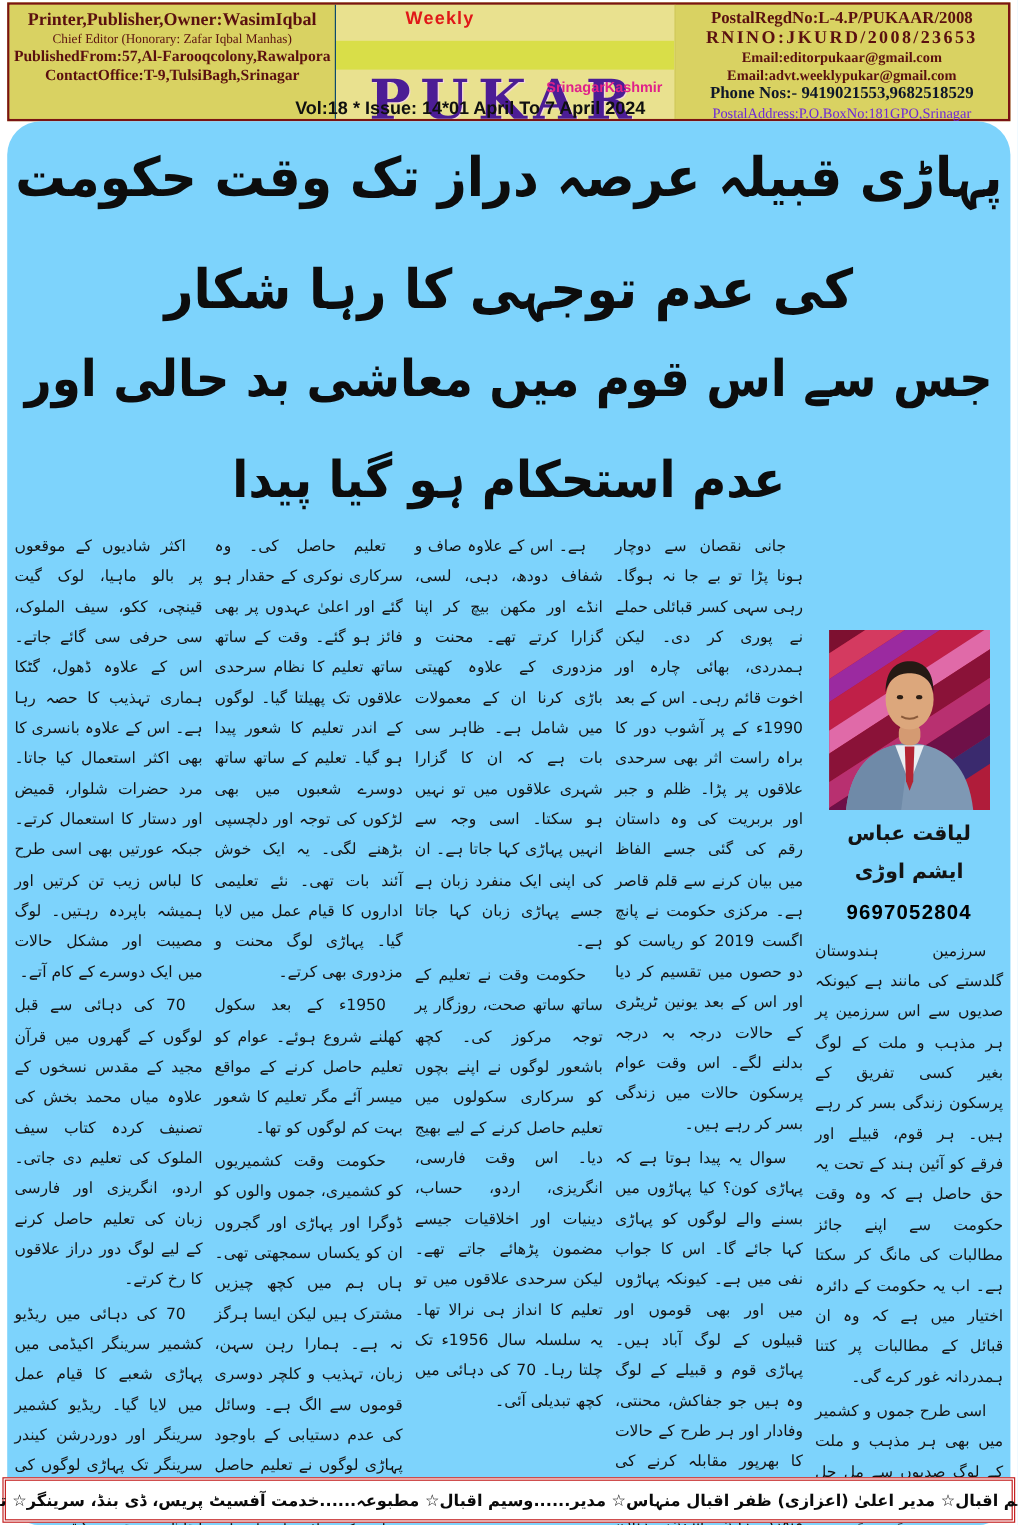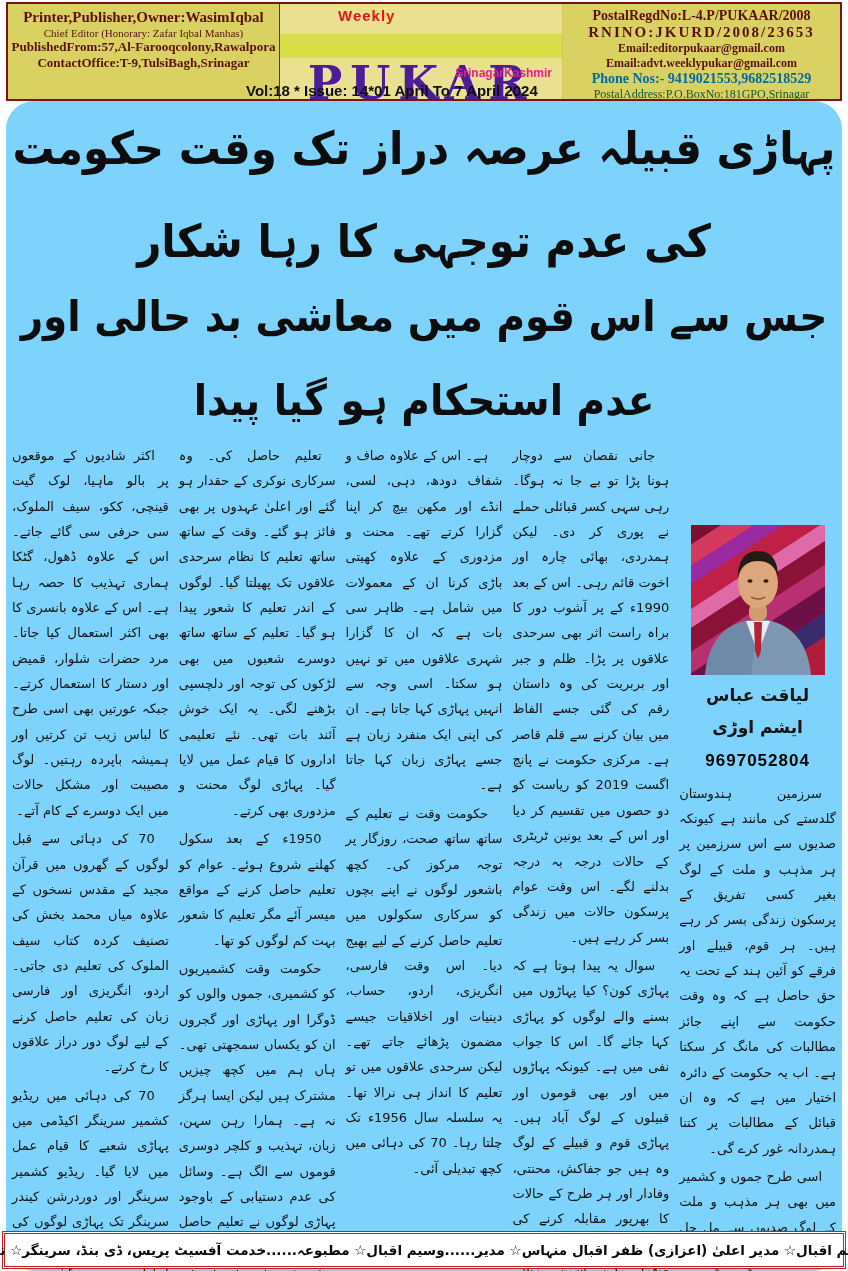--- a/index.html
+++ b/index.html
@@ -18,22 +18,22 @@
   .maroon{color:#5a1010;}
   .ml-1{font-size:15px;font-weight:bold;}
   .ml-2{font-size:11px;margin-top:1px;}
   .ml-3{font-size:13px;font-weight:bold;}
   .ml-4{font-size:13px;font-weight:bold;}
   .ml-5{font-size:13px;font-weight:bold;}
   .mr-1{font-size:14px;font-weight:bold;}
   .mr-2{font-size:15px;font-weight:bold;letter-spacing:2px;}
   .mr-3{font-size:12px;font-weight:bold;}
   .mr-4{font-size:12px;font-weight:bold;}
-  .mr-5{font-size:14px;font-weight:bold;color:#0369a1;font-family:"Liberation Serif",serif;}
-  .mr-6{font-size:12px;color:#14532d;}
+  .mr-5{font-size:14px;font-weight:bold;color:#0f172a;font-family:"Liberation Serif",serif;}
+  .mr-6{font-size:12px;color:#6d28d9;}
   .band{position:absolute;left:0;right:0;top:30px;height:24px;background:#d9de48;}
   .weekly{position:absolute;left:58px;top:3px;color:#e01818;font-size:15px;font-weight:bold;
           font-family:"Liberation Sans",sans-serif;letter-spacing:1px;}
   .pukar{position:absolute;left:0;right:0;top:16px;color:#4c1d95;font-size:46px;font-weight:bold;
          font-family:"DejaVu Serif",serif;letter-spacing:8px;
          text-shadow:1px 1px 0 #f6d9d9;margin-top:36px;}
   .srinagar{position:absolute;right:10px;top:62px;color:#e0218a;font-size:12px;font-weight:bold;
             font-family:"Liberation Sans",sans-serif;}
   .vol-line{position:absolute;bottom:0px;left:238px;width:350px;color:#101010;
             font-size:15px;font-weight:bold;font-family:"Liberation Sans",sans-serif;

